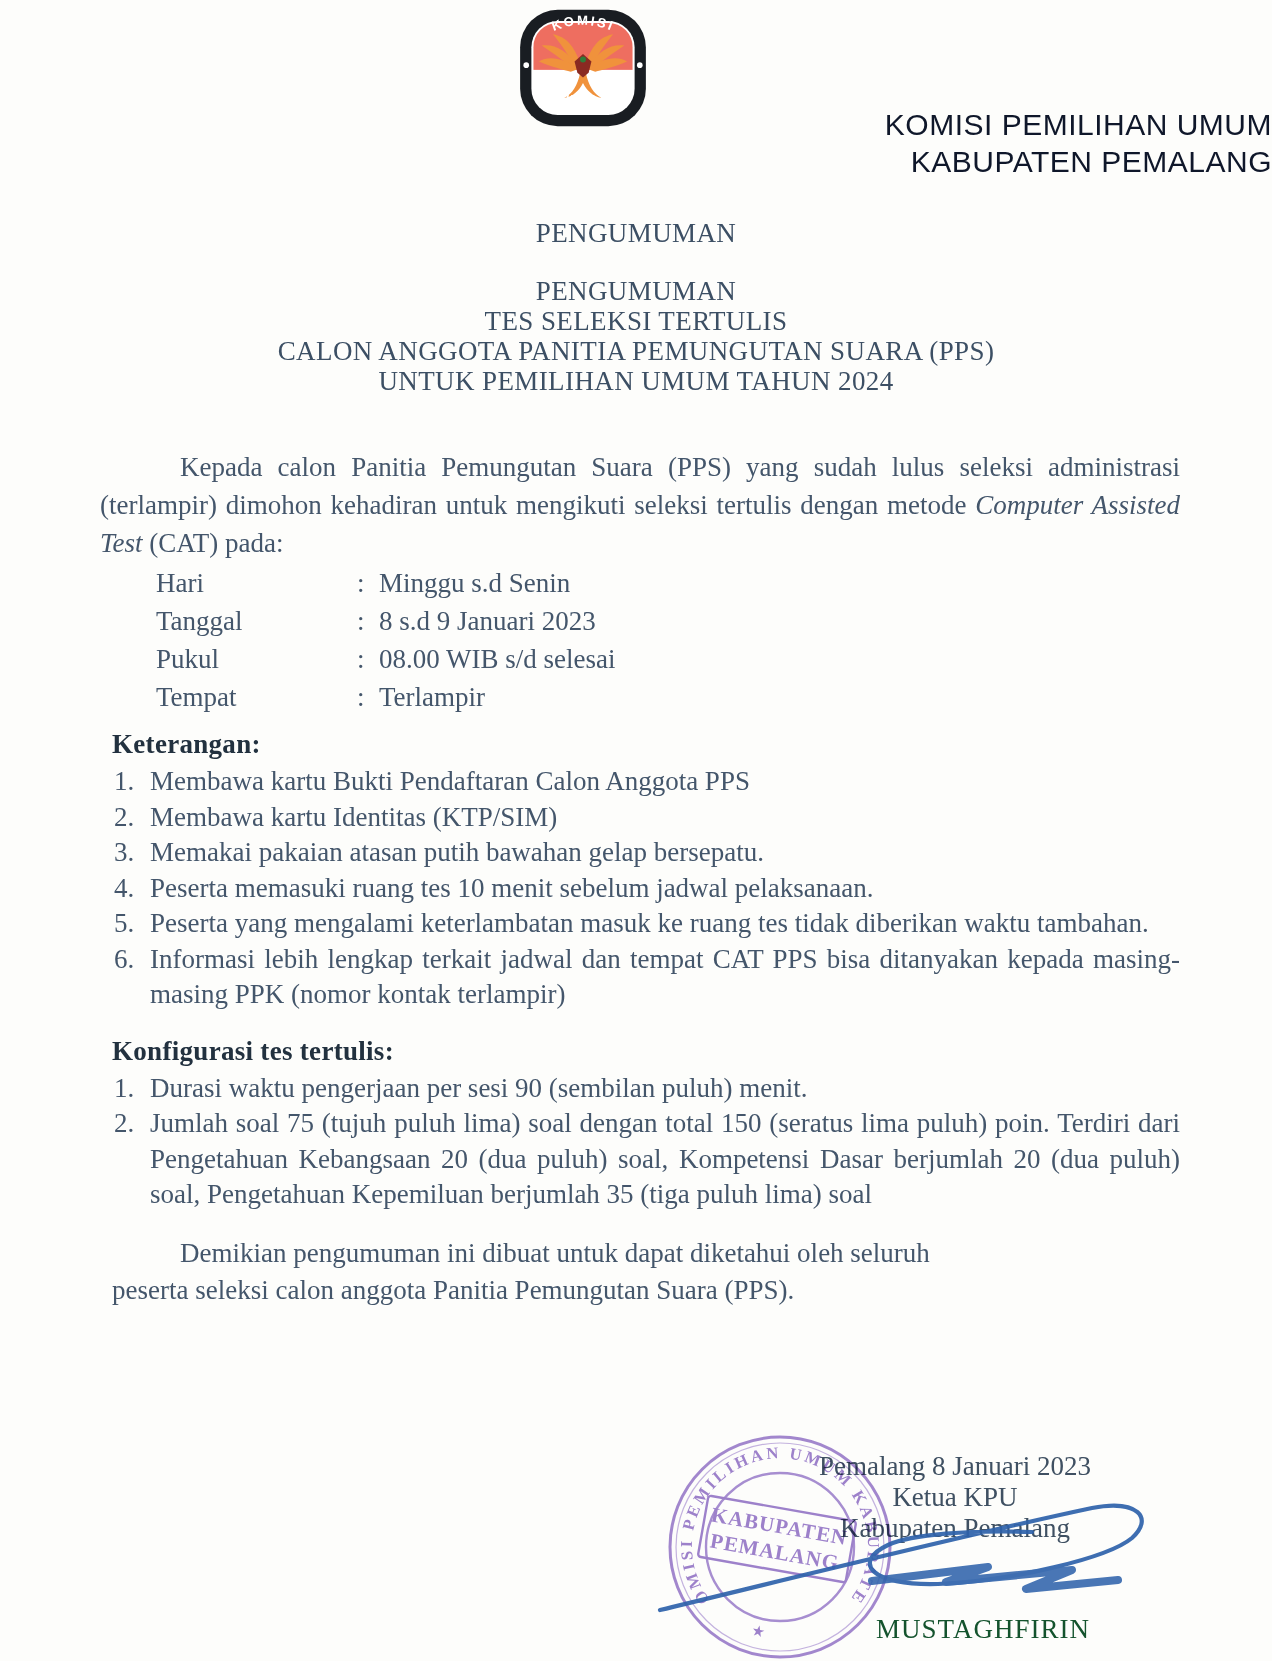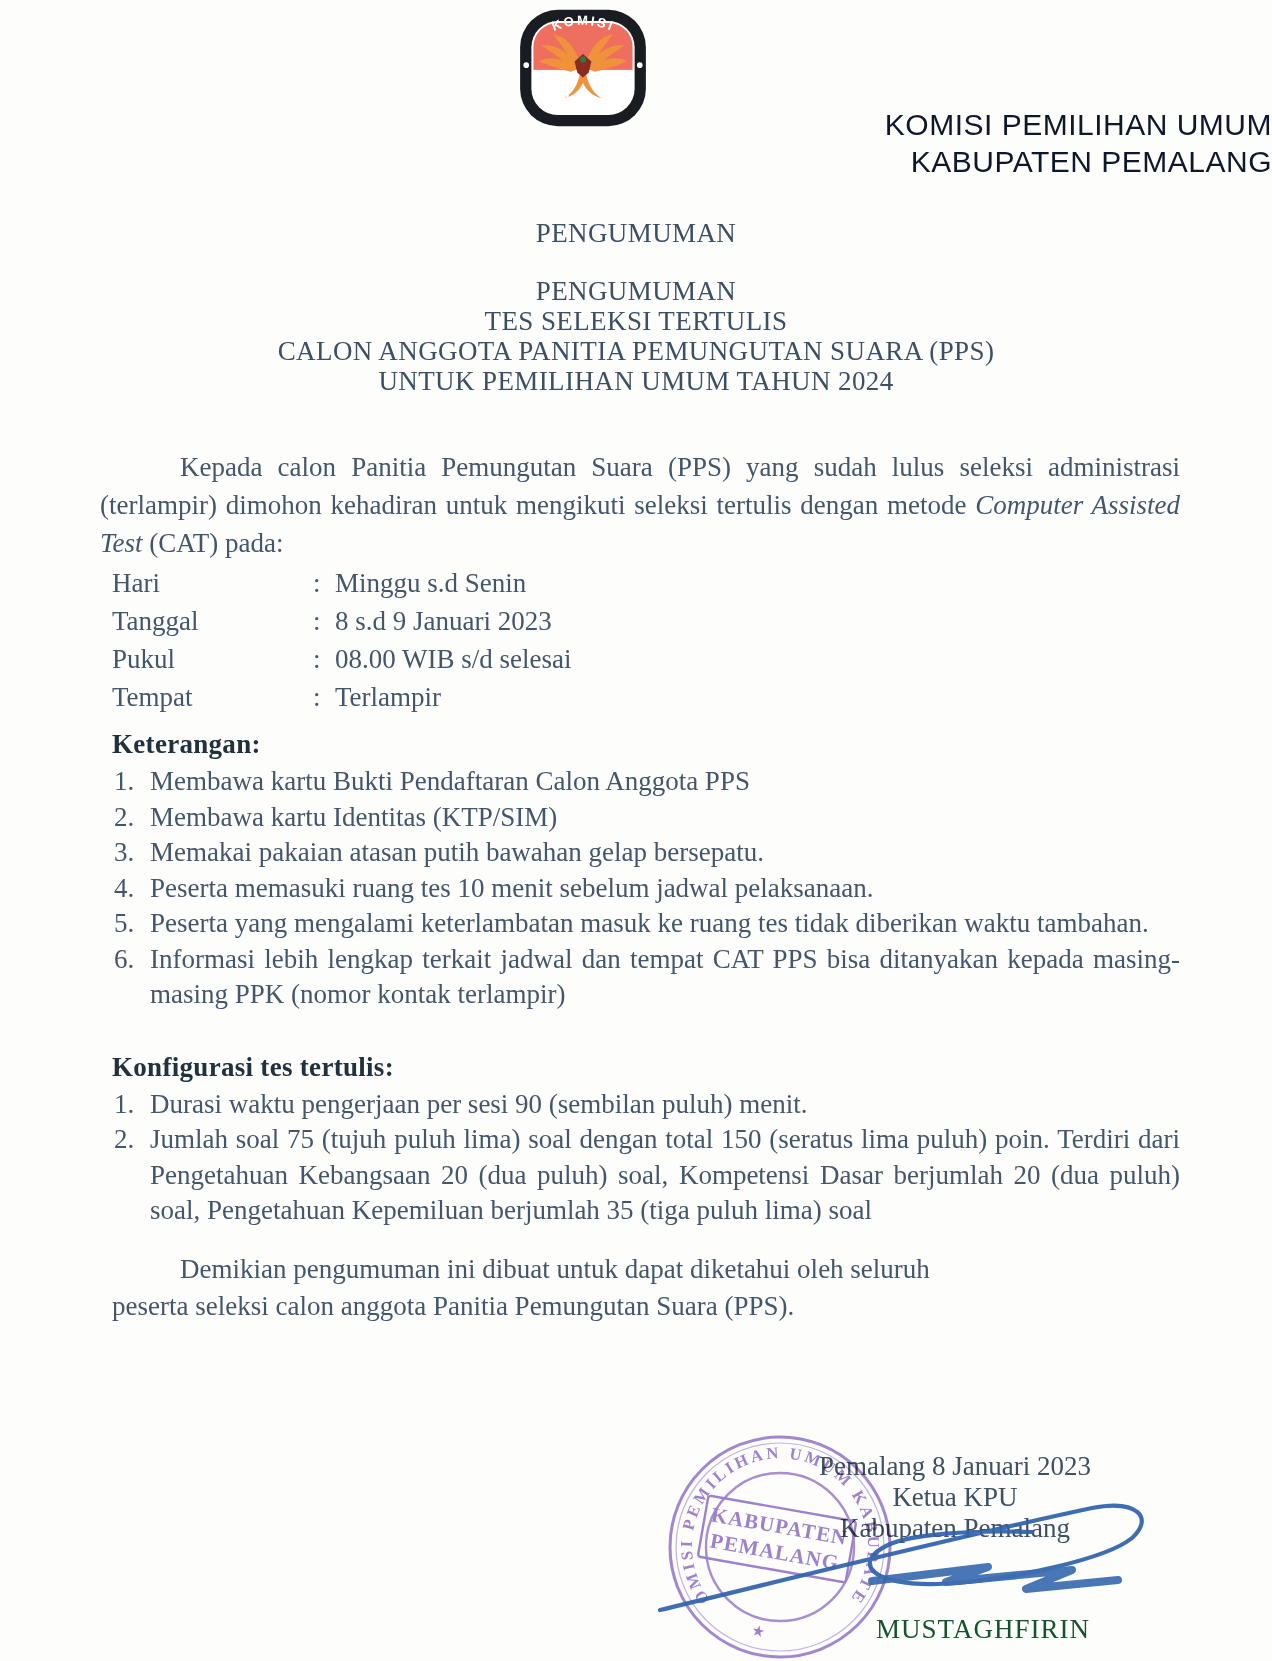--- a/index.html
+++ b/index.html
@@ -25,21 +25,21 @@
   .subtitle-block{margin-top:28px;text-align:center;font-size:27px;line-height:30px;color:#3c4f64;letter-spacing:.4px;}
   
   .opening{
     margin:52px 92px 0 100px;
     font-size:27px;line-height:38px;
     text-align:justify;text-indent:80px;
   }
   .opening .it{font-style:italic;}
   .schedule{margin:2px 0 0 112px;font-size:27px;line-height:38px;}
   .srow{display:flex;}
-  .slabel{width:201px;}
+  .slabel{width:201px;margin-left:44px;}
   .scolon{width:22px;}
   .sec-heading{
     margin:10px 0 2px 112px;
     font-size:27px;line-height:36px;
     font-weight:bold;color:#22313f;letter-spacing:.3px;
   }
   ol.numlist{margin:0 92px 0 112px;padding:0;list-style:none;counter-reset:n;
     font-size:27px;line-height:35.5px;}
   ol.numlist li{counter-increment:n;position:relative;padding-left:38px;text-align:justify;}
   ol.numlist li::before{content:counter(n) ".";position:absolute;left:2px;top:0;}
@@ -147,21 +147,21 @@
   <div class="sec-heading">Keterangan:</div>
   <ol class="numlist">
     <li>Membawa kartu Bukti Pendaftaran Calon Anggota PPS</li>
     <li>Membawa kartu Identitas (KTP/SIM)</li>
     <li>Memakai pakaian atasan putih bawahan gelap bersepatu.</li>
     <li>Peserta memasuki ruang tes 10 menit sebelum jadwal pelaksanaan.</li>
     <li>Peserta yang mengalami keterlambatan masuk ke ruang tes tidak diberikan waktu tambahan.</li>
     <li>Informasi lebih lengkap terkait jadwal dan tempat CAT PPS bisa ditanyakan kepada masing-masing PPK (nomor kontak terlampir)</li>
   </ol>
 
-  <div class="sec-heading" style="margin-top:36px;">Konfigurasi tes tertulis:</div>
+  <div class="sec-heading" style="margin-top:20px;">Konfigurasi tes tertulis:</div>
   <ol class="numlist">
     <li>Durasi waktu pengerjaan per sesi 90 (sembilan puluh) menit.</li>
     <li>Jumlah soal 75 (tujuh puluh lima) soal dengan total 150 (seratus lima puluh) poin. Terdiri dari Pengetahuan Kebangsaan 20 (dua puluh) soal, Kompetensi Dasar berjumlah 20 (dua puluh) soal, Pengetahuan Kepemiluan berjumlah 35 (tiga puluh lima) soal</li>
   </ol>
 
   <div class="closing">
     <div class="cline1">Demikian pengumuman ini dibuat untuk dapat diketahui oleh seluruh</div>
     <div>peserta seleksi calon anggota Panitia Pemungutan Suara (PPS).</div>
   </div>
 

